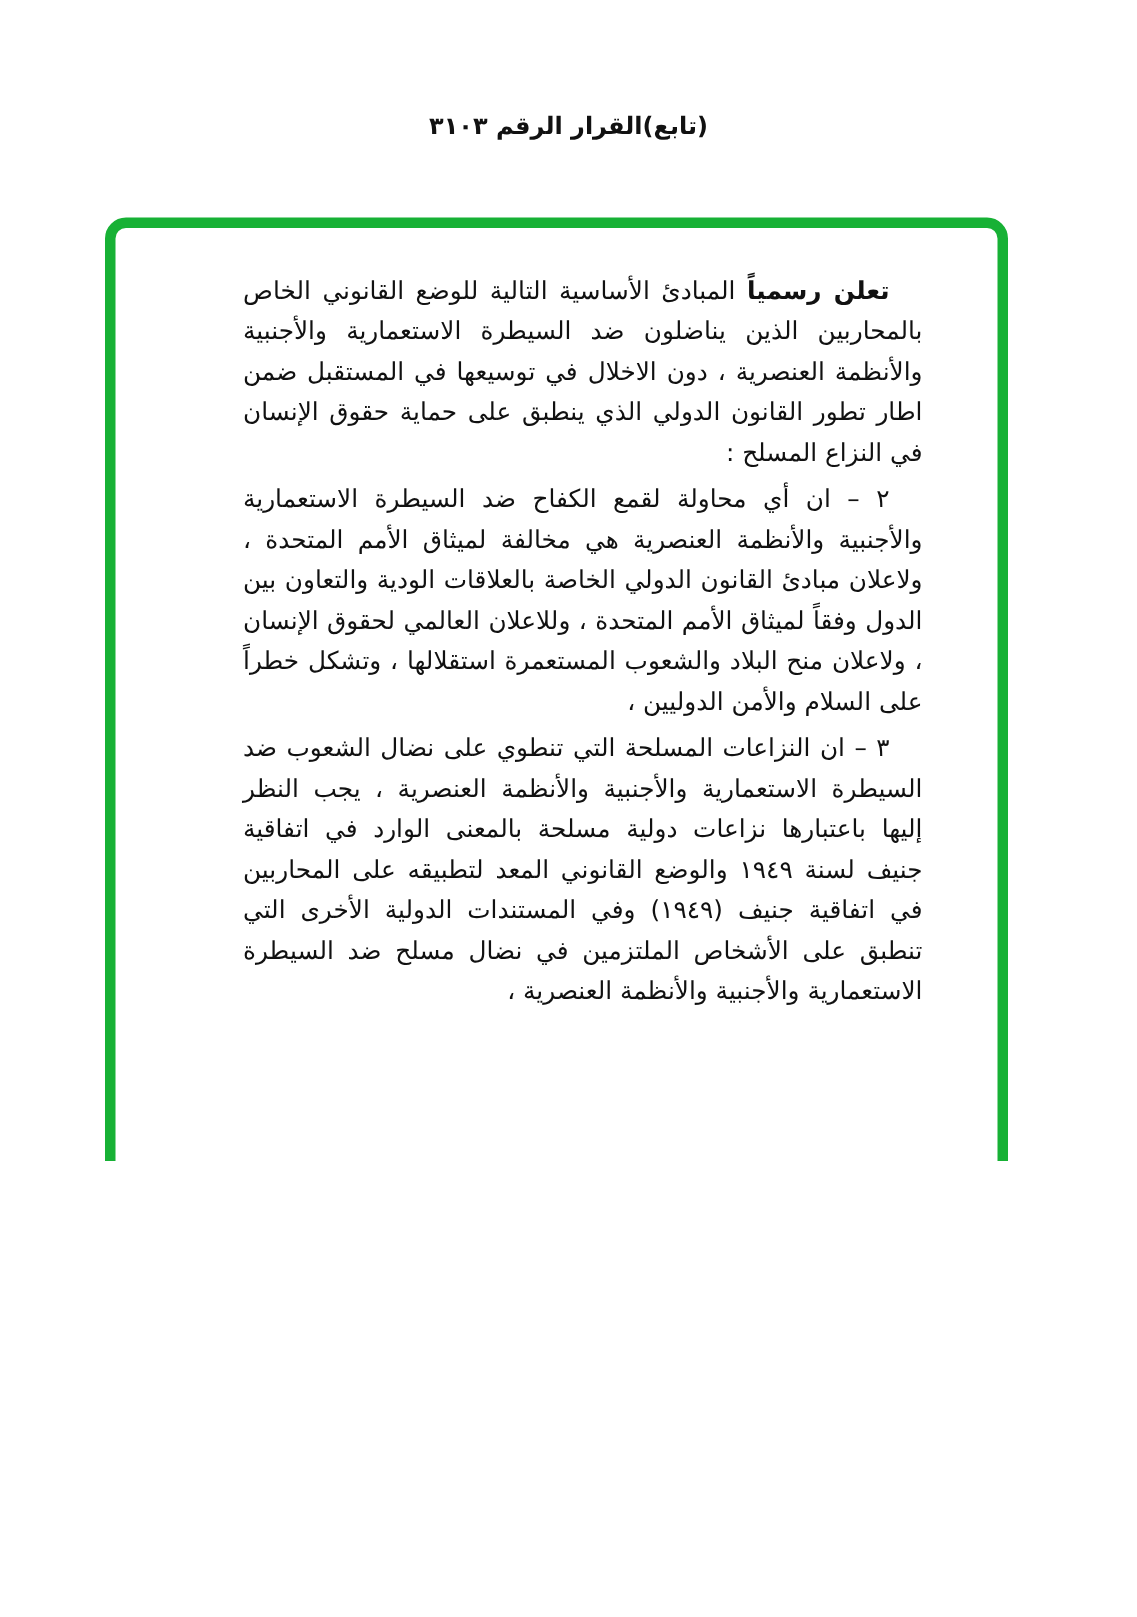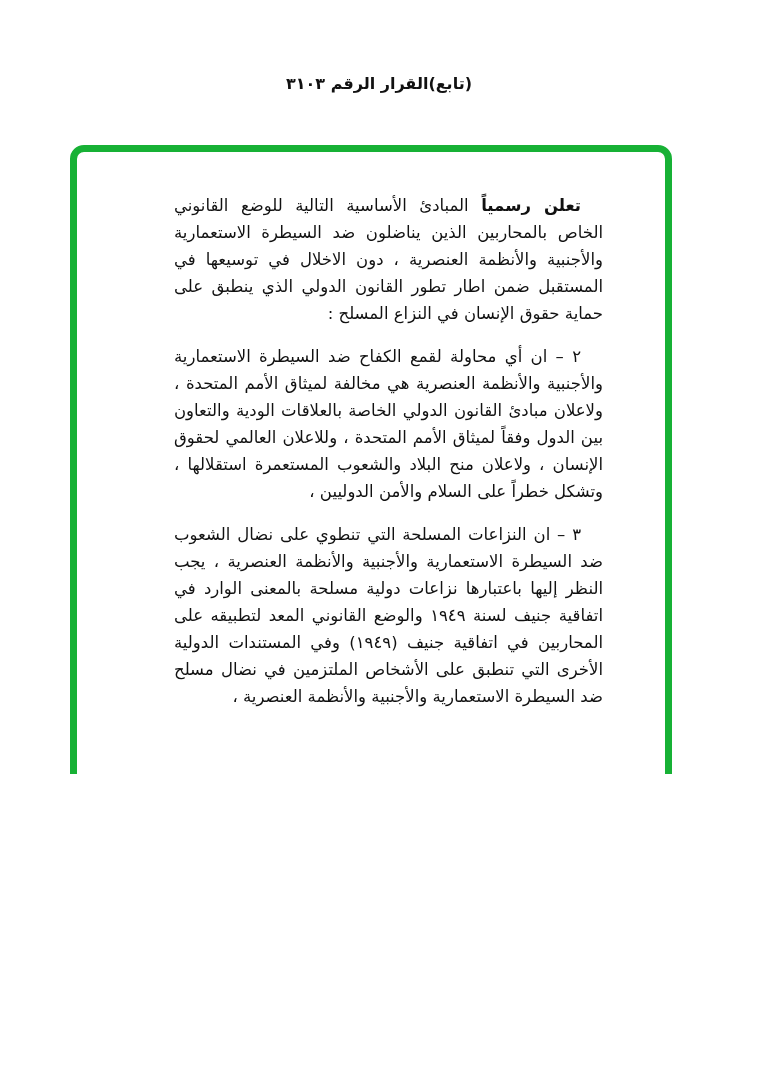--- a/index.html
+++ b/index.html
@@ -51,21 +51,21 @@
     background: #ffffff;
   }
   .text-block {
     direction: rtl;
     text-align: justify;
     padding: 24px 46px 0 81px;
     font-size: 16.5px;
     line-height: 27px;
   }
   .text-block p {
-    margin: 16px;
+    margin: 4px;
     text-indent: 22px; 
   }
   .lead-bold {
     font-weight: 700;
   }
   .page-number {
     position: absolute;
     left: 0;
     top: 1014px;
     width: 100%;

